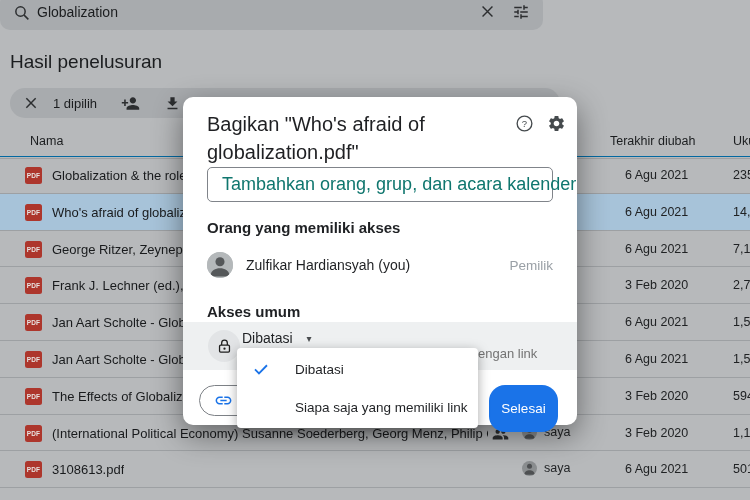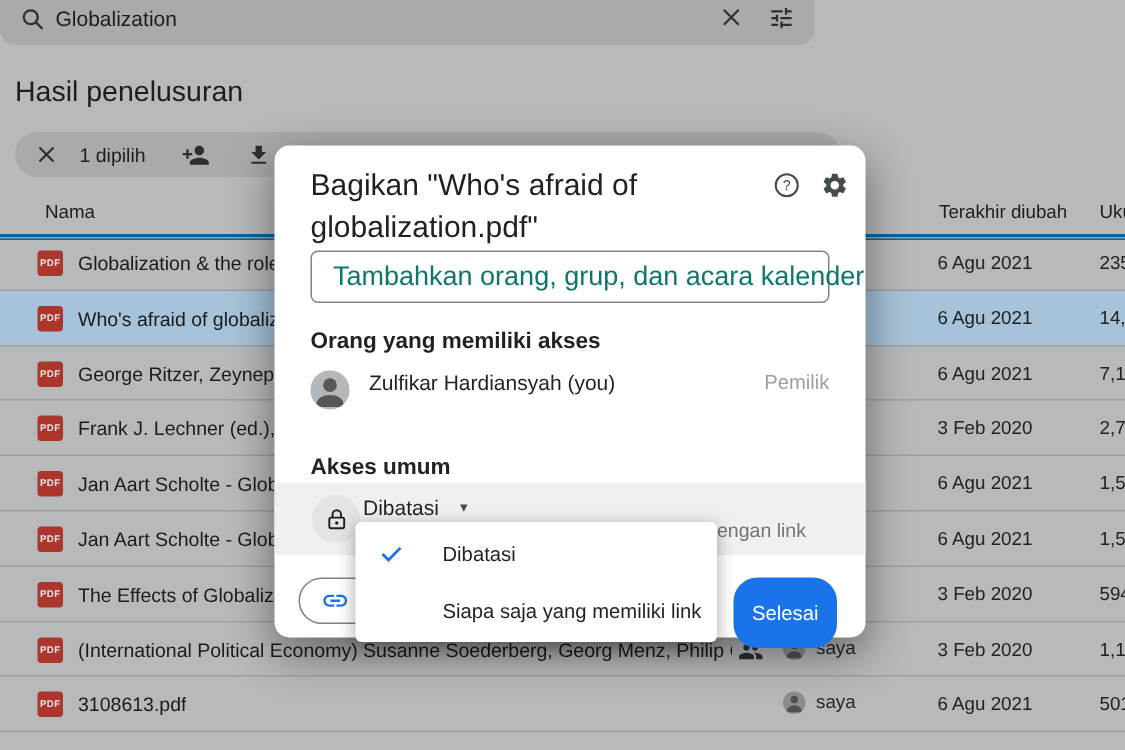--- a/index.html
+++ b/index.html
@@ -17,24 +17,24 @@
   .s-tune{position:absolute;left:512px;top:10px;cursor:pointer;}
 
   .page-title{position:absolute;left:10px;top:51px;font-size:19px;font-weight:400;color:#1b1d1f;margin:0;}
 
   .sel-toolbar{position:absolute;left:10px;top:88px;width:550px;height:30px;background:#a8abae;
                border-radius:15px;display:flex;align-items:center;}
   .tb-x{margin-left:13px;}
   .sel-count{margin-left:14px;font-size:13px;color:#1b1d1f;}
   .tb-ic{margin-left:24px;}
 
-  .thead{position:absolute;left:0;top:128px;width:750px;height:28px;border-bottom:4px solid #0369a1;}
+  .thead{position:absolute;left:0;top:128px;width:750px;height:28px;border-bottom:1px solid #0369a1;}
   .thead:after{content:"";position:absolute;left:0;right:0;bottom:-3px;height:1px;background:#9da0a3;}
   .th{position:absolute;top:6px;font-size:12.5px;font-weight:500;color:#1b1d1f;white-space:nowrap;}
-  .th-name{left:30px;} .th-mod{left:626px;} .th-size{left:733px;}
+  .th-name{left:30px;} .th-mod{left:610px;} .th-size{left:733px;}
 
   .tbody{position:absolute;left:0;top:157px;width:750px;}
   .row{position:relative;height:36.8px;border-bottom:1px solid #9da0a3;box-sizing:border-box;}
   .row.selected{background:#a7c3d9;}
   .pdficon{position:absolute;left:25px;top:10px;width:17px;height:17px;background:#ad362c;
            border-radius:2.5px;color:#e7e3e1;font-size:6.5px;font-weight:bold;
            display:flex;align-items:center;justify-content:center;letter-spacing:.2px;}
   .fname{position:absolute;left:52px;top:11px;font-size:13px;color:#191b1d;white-space:nowrap;
          max-width:436px;overflow:hidden;}
   .shared-icon{position:absolute;left:492px;top:11px;}
@@ -49,21 +49,21 @@
           border-radius:10px;box-shadow:0 10px 30px rgba(0,0,0,.45);z-index:10;}
   .dlg-title{position:absolute;left:24px;top:13px;width:285px;font-size:20px;line-height:28px;
              color:#1f2023;font-weight:400;}
   .dlg-help{position:absolute;left:332px;top:17px;cursor:pointer;}
   .dlg-gear{position:absolute;left:364px;top:17px;cursor:pointer;}
   .dlg-input{position:absolute;left:24px;top:70px;width:316px;height:33px;border:1px solid #80848a;
              border-radius:5px;padding:0 14px;display:flex;align-items:center;background:#fff;}
   .dlg-placeholder{font-size:18px;color:#0f766e;white-space:nowrap;}
   .dlg-heading{position:absolute;left:24px;font-size:15px;font-weight:700;color:#1f2124;}
   .h-people{top:122px;} .h-general{top:206px;}
-  .dlg-owner{position:absolute;left:24px;top:150px;width:346px;height:36px;display:flex;align-items:flex-start;}
+  .dlg-owner{position:absolute;left:24px;top:150px;width:346px;height:36px;display:flex;align-items:center;}
   .owner-avatar{width:26px;height:26px;border-radius:50%;background:#b9bdbf;overflow:hidden;flex:none;}
   .owner-name{margin-left:13px;font-size:14px;color:#1f2124;}
   .owner-role{margin-left:auto;font-size:13.5px;color:#9aa0a6;}
   .access-band{position:absolute;left:0;top:225px;width:394px;height:48px;background:#eef0f1;}
   .lock-circle{position:absolute;left:25px;top:8px;width:32px;height:32px;border-radius:50%;
                background:#e2e4e6;display:flex;align-items:center;justify-content:center;cursor:pointer;}
   .access-trigger{position:absolute;left:59px;top:8px;display:flex;align-items:center;cursor:pointer;}
   .access-label{font-size:14px;color:#1f2124;}
   .caret{margin-left:14px;font-size:10px;color:#4a4d50;}
   .access-sub{position:absolute;left:295px;top:24px;font-size:13px;color:#737373;white-space:nowrap;}

